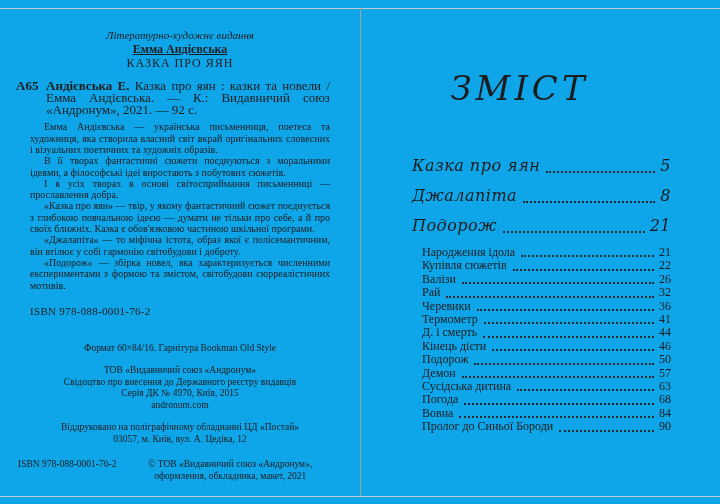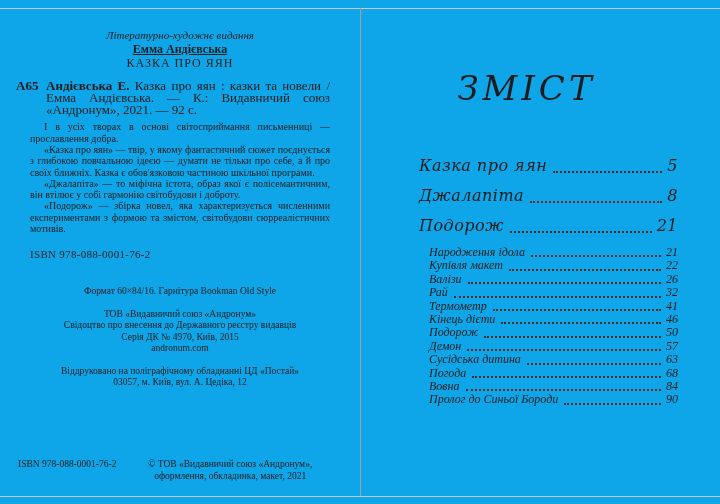--- a/index.html
+++ b/index.html
@@ -53,34 +53,34 @@
   .footer-row {
     position: absolute; left: 18px; right: 16px; bottom: 14px;
     display: flex; align-items: flex-start;
     font-size: 9.5px; line-height: 11.5px;
   }
   .footer-isbn { white-space: nowrap; }
   .footer-copy { flex: 1; text-align: center; }
 
   
   .page-right {
-    position: absolute; left: 347px; top: 8px;
+    position: absolute; left: 340px; top: 8px;
     width: 359px; height: 488px;
     box-sizing: border-box;
   }
   .zmist {
     margin-top: 58px;
     text-align: center;
     font-family: "DejaVu Serif", serif;
     font-style: italic;
     font-size: 34px; line-height: 44px;
     letter-spacing: 4px;
   }
   .toc { margin: 46px 28px 0 72px; }
-  .toc-item { display: flex; align-items: flex-end; font-style: italic; }
+  .toc-item { display: flex; align-items: flex-end; }
   .toc-item.script {
     font-family: "DejaVu Serif", serif;
     font-style: italic;
     font-size: 16px; line-height: 20px;
     letter-spacing: 0.5px;
     margin-bottom: 10px;
   }
   .toc-item.plain {
     font-size: 12px; line-height: 13.4px;
     padding-left: 10px;
@@ -108,20 +108,22 @@
       <div class="author-name">Емма Андієвська</div>
       <div class="book-title">КАЗКА ПРО ЯЯН</div>
     </div>
 
     <div class="catalog">
       <span class="cat-code">А65</span>
       <div class="cat-text"><b>Андієвська Е.</b><span> Казка про яян : казки та новели / Емма Андієвська. — К.: Видавничий союз «Андронум», 2021. — 92 с.</span></div>
     </div>
 
     <div class="annotation">
+        <p>Емма Андієвська — українська письменниця, поетеса та художниця, яка створила власний світ вкрай оригінальних словесних і візуальних поетичних та художніх образів.</p>
+        <p>В її творах фантастичні сюжети поєднуються з моральними ідеями, а філософські ідеї виростають з побутових сюжетів.</p>
         <p>І в усіх творах в основі світосприймання письменниці — прославлення добра.</p>
         <p>«Казка про яян» — твір, у якому фантастичний сюжет поєднується з глибокою повчальною ідеєю — думати не тільки про себе, а й про своїх ближніх. Казка є обов'язковою частиною шкільної програми.</p>
         <p>«Джалапіта» — то міфічна істота, образ якої є полісемантичним, він втілює у собі гармонію світобудови і доброту.</p>
         <p>«Подорож» — збірка новел, яка характеризується численними експериментами з формою та змістом, світобудови сюрреалістичних мотивів.</p>
       </div>
 
     <div class="isbn-line">ISBN 978-088-0001-76-2</div>
 
     <div class="imprint">
         <div class="imprint-block">
@@ -165,38 +167,48 @@
           <span class="toc-label">Подорож</span>
           <span class="leader"></span>
           <span class="toc-page">21</span>
         </div>
         <div class="toc-item plain">
           <span class="toc-label">Народження ідола</span>
           <span class="leader"></span>
           <span class="toc-page">21</span>
         </div>
         <div class="toc-item plain">
-          <span class="toc-label">Купівля макет</span>
+          <span class="toc-label">Купівля сюжетів</span>
           <span class="leader"></span>
           <span class="toc-page">22</span>
         </div>
         <div class="toc-item plain">
           <span class="toc-label">Валізи</span>
           <span class="leader"></span>
           <span class="toc-page">26</span>
         </div>
         <div class="toc-item plain">
           <span class="toc-label">Рай</span>
           <span class="leader"></span>
           <span class="toc-page">32</span>
         </div>
         <div class="toc-item plain">
+          <span class="toc-label">Черевики</span>
+          <span class="leader"></span>
+          <span class="toc-page">36</span>
+        </div>
+        <div class="toc-item plain">
           <span class="toc-label">Термометр</span>
           <span class="leader"></span>
           <span class="toc-page">41</span>
+        </div>
+        <div class="toc-item plain">
+          <span class="toc-label">Д. і смерть</span>
+          <span class="leader"></span>
+          <span class="toc-page">44</span>
         </div>
         <div class="toc-item plain">
           <span class="toc-label">Кінець дієти</span>
           <span class="leader"></span>
           <span class="toc-page">46</span>
         </div>
         <div class="toc-item plain">
           <span class="toc-label">Подорож</span>
           <span class="leader"></span>
           <span class="toc-page">50</span>

